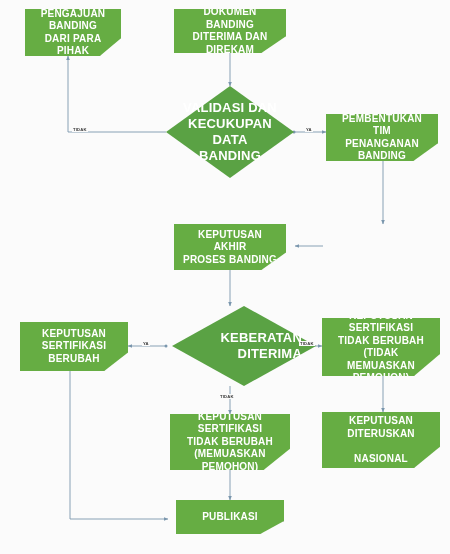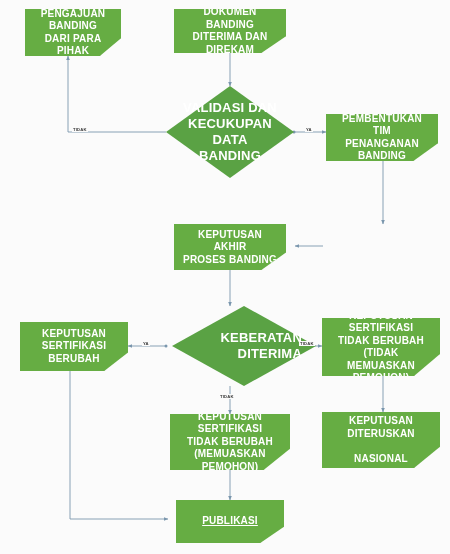--- a/index.html
+++ b/index.html
@@ -209,21 +209,21 @@
 
   <div class="node box" style="left:322px; top:412px; width:118px; height:56px;">
     <span class="label">
       <span>KEPUTUSAN DITERUSKAN</span><br>
       <br>
       <span>NASIONAL</span>
     </span>
     <span class="fold"></span>
   </div>
 
-  <div class="node box" style="left:176px; top:500px; width:108px; height:43px;text-decoration:underline;">
+  <div class="node box" style="left:176px; top:500px; width:108px; height:34px;">
     <span class="label">
       <span>PUBLIKASI</span>
     </span>
     <span class="fold"></span>
   </div>
 
   <span class="elabel" style="left:72px; top:127px;">TIDAK</span>
 
   <span class="elabel" style="left:305px; top:127px;">YA</span>
 

